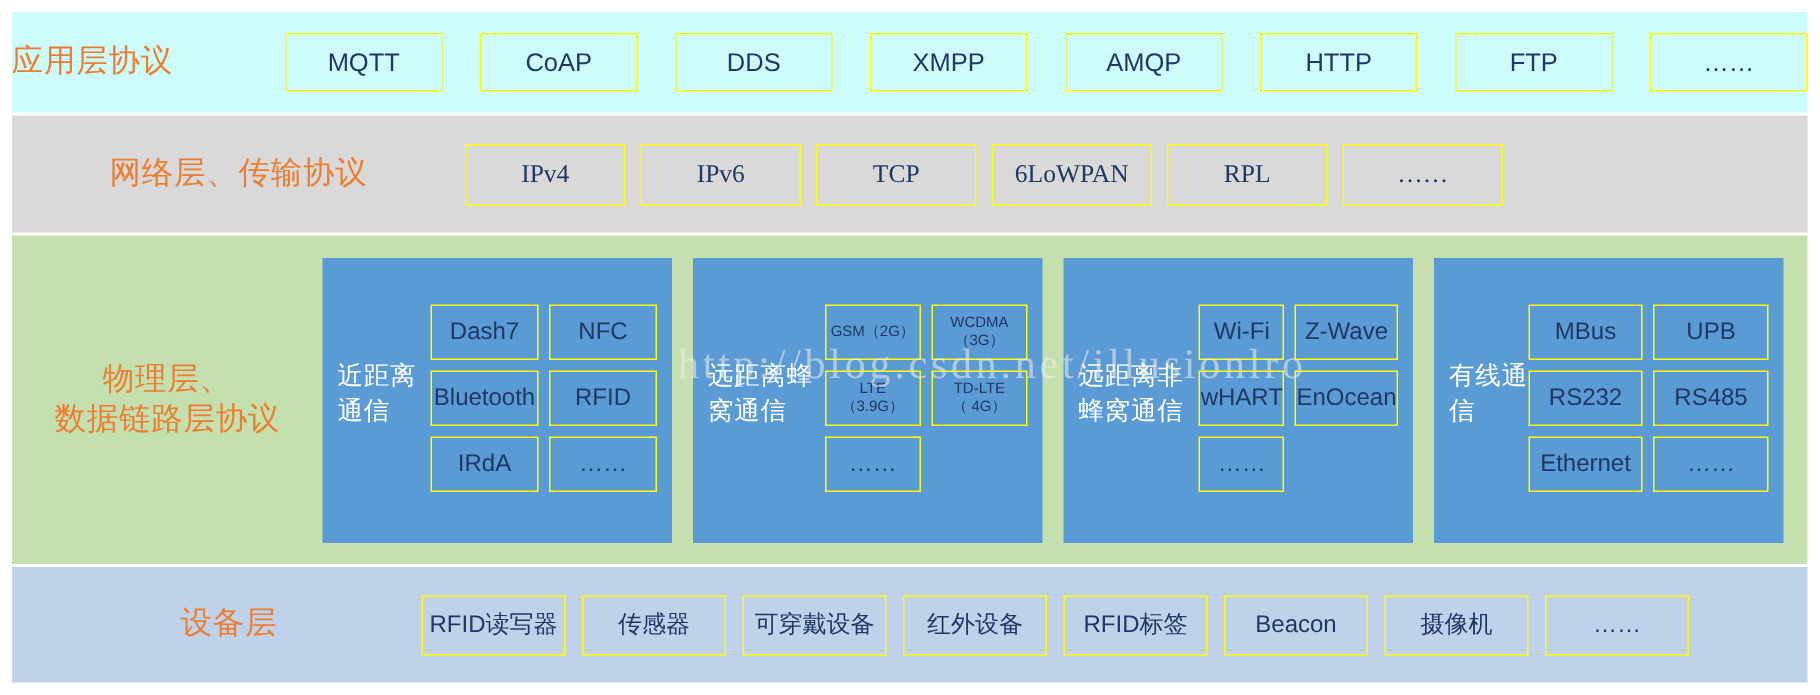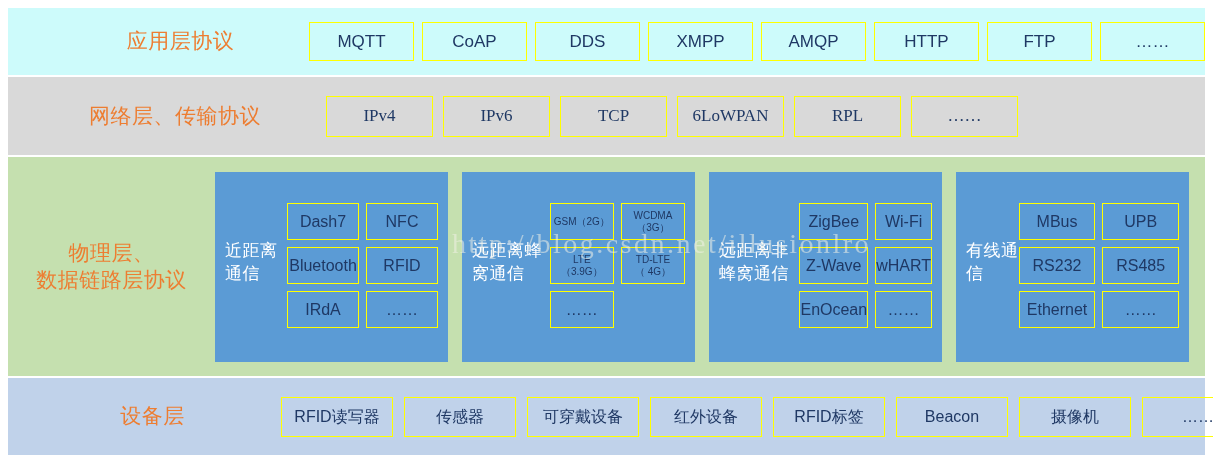--- a/index.html
+++ b/index.html
@@ -21,21 +21,21 @@
   
   .band {
     position: absolute;
     left: 8px;
     width: 1197px;
     box-sizing: border-box;
     display: flex;
     align-items: center;
   }
   .band-app     { top: 8px;   height: 67px;  background: #cdfbfb; justify-content: flex-end; }
-  .band-net     { top: 77px;  height: 78px;  background: #d9d9d9; padding-left: 16px; }
+  .band-net     { top: 77px;  height: 78px;  background: #d9d9d9; }
   .band-phy     { top: 157px; height: 219px; background: #c5e0af; }
   .band-dev     { top: 378px; height: 77px;  background: #c0d2ea; }
 
   
   .layer-title {
     color: #ed7d31;
     font-size: 21px;
     line-height: 1.28;
     text-align: center;
     flex: 0 0 auto;
@@ -57,35 +57,35 @@
     justify-content: center;
     text-align: center;
     line-height: 1.12;
     white-space: pre-line;
   }
 
   
   .row-chips {
     display: flex;
     align-items: center;
-    gap: 8px;
+    gap: 25px;
   }
   .band-app .chip {
     width: 105px;
     height: 39px;
     font-size: 17px;
   }
   .band-net .chip {
     width: 107px;
     height: 41px;
     font-size: 17px;
     font-family: "Liberation Serif", serif;
   }
   .band-dev .chip {
-    width: 112px;
+    width: 96px;
     height: 40px;
     font-size: 16px;
   }
   .band-net .row-chips { gap: 10px; }
   .band-dev .row-chips { gap: 11px; }
 
   
   .groups {
     display: flex;
     gap: 14px;
@@ -193,21 +193,20 @@
           <div class="chip two-line">TD-LTE
 （ 4G）</div>
           <div class="chip">……</div>
           <div class="chip blank" style="border-color:transparent"></div>
         </div>
       </div>
 
       <div class="group">
         <div class="group-title">远距离非蜂窝通信</div>
         <div class="group-grid">
-          <div class="chip">ZigBee</div>
           <div class="chip">Wi-Fi</div>
           <div class="chip">Z-Wave</div>
           <div class="chip">wHART</div>
           <div class="chip">EnOcean</div>
           <div class="chip">……</div>
         </div>
       </div>
 
       <div class="group">
         <div class="group-title">有线通信</div>

